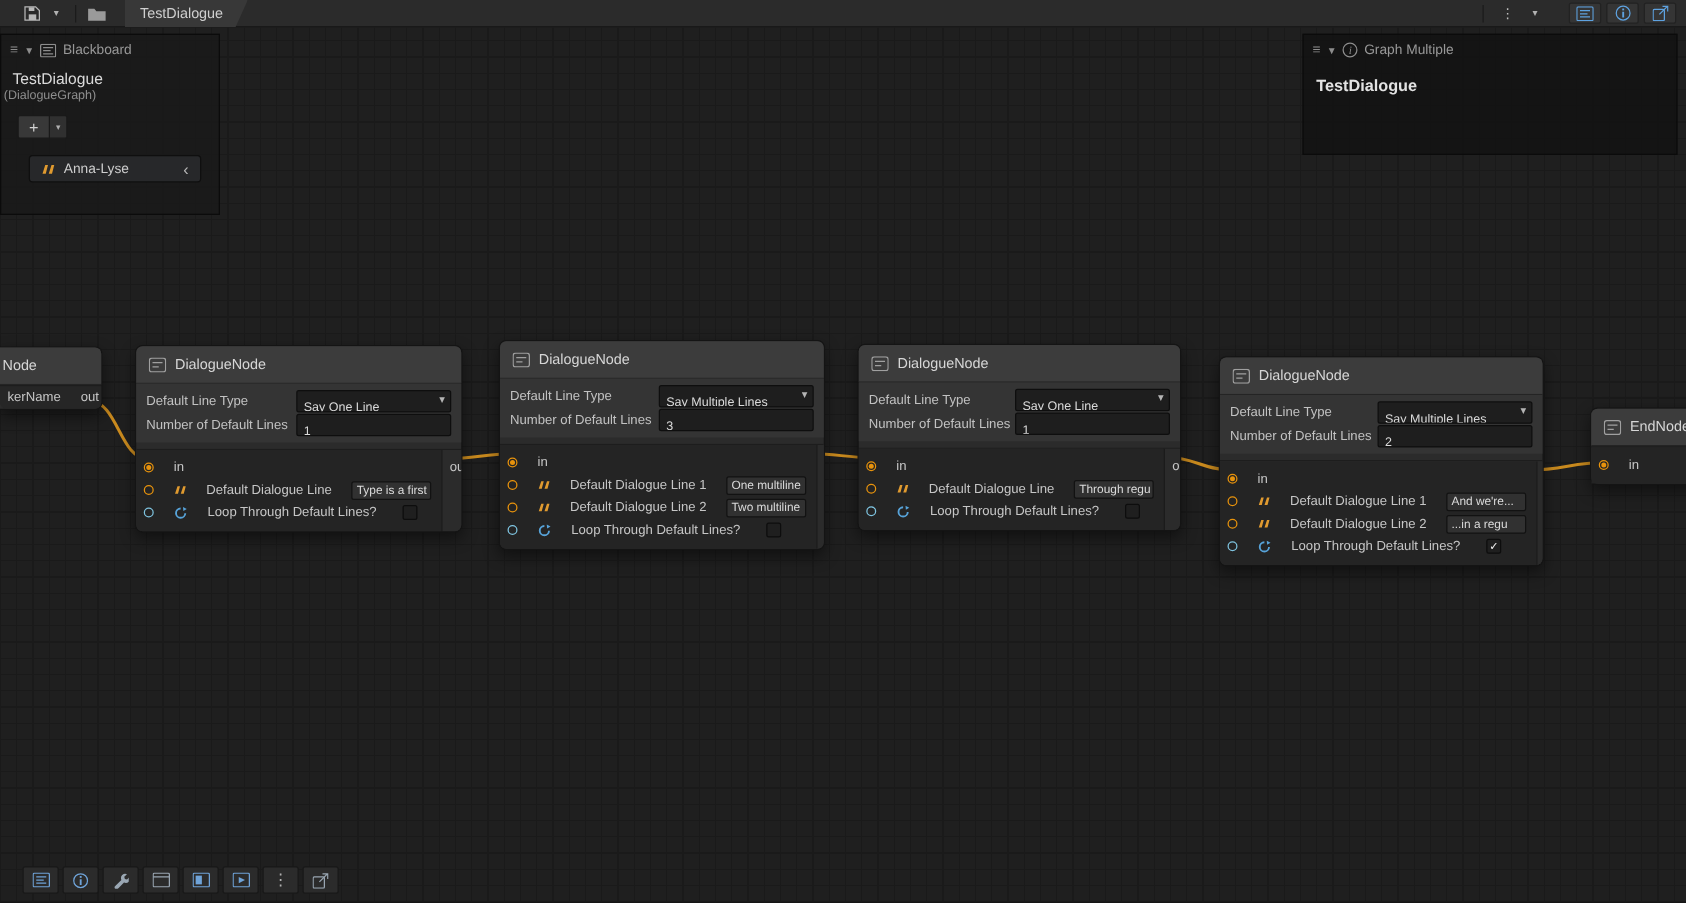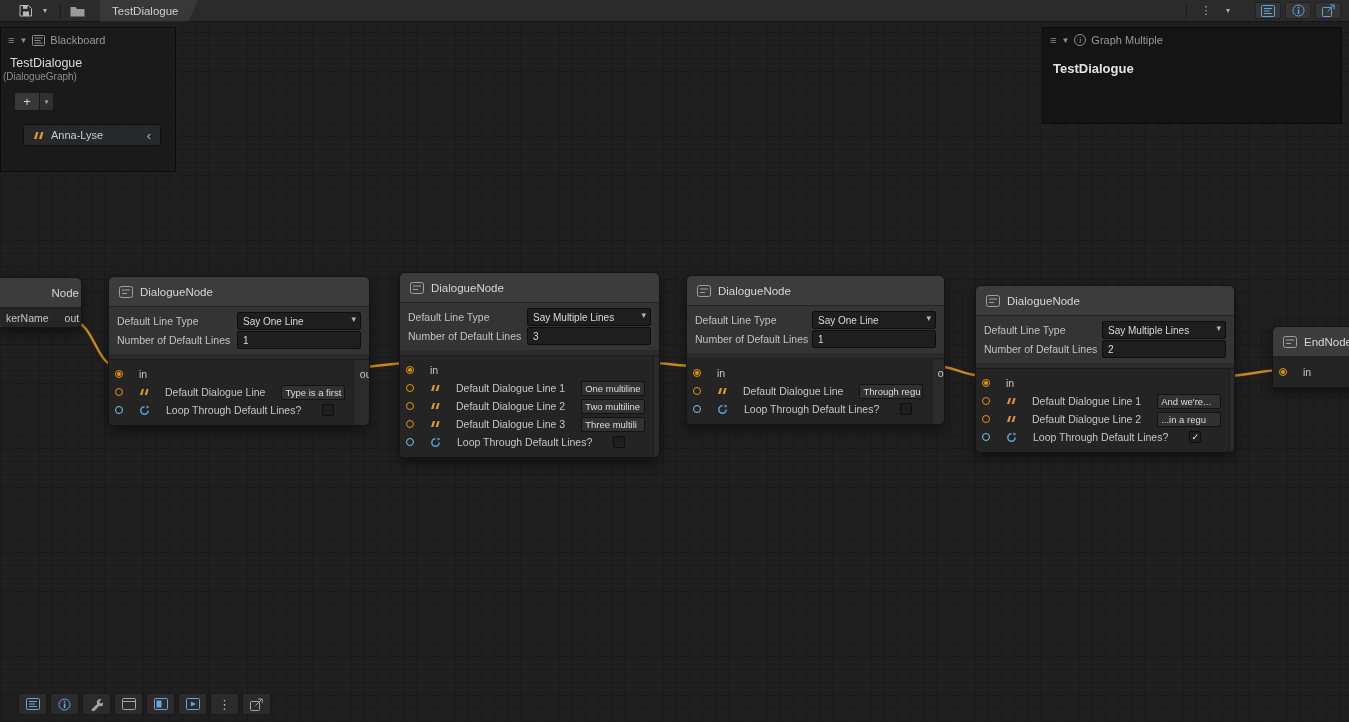--- a/index.html
+++ b/index.html
@@ -20,39 +20,39 @@
 
   
   .node{position:absolute;z-index:2;background:#2b2b2b;border:1px solid #141414;border-radius:6px;
         box-shadow:0 5px 12px rgba(0,0,0,.45);color:#c6c6c6;}
   .node-title{display:flex;align-items:center;gap:7px;height:30px;background:#3c3c3c;
         border-radius:5px 5px 0 0;padding:0 10px;color:#d6d6d6;font-size:11.5px;border-bottom:1px solid #242424;}
   .node-props{background:#343434;padding:6px 4px;display:flex;flex-direction:column;gap:3px;margin-bottom:5px;}
   .prop-row{display:flex;align-items:center;height:16px;padding:0 4px;}
   .prop-label{font-size:10.5px;color:#c2c2c2;white-space:nowrap;}
   .prop-control{margin-left:auto;width:124px;height:15px;background:#1e1e1e;border:1px solid #0e0e0e;
-        border-radius:2px;display:flex;align-items:center;padding:8px 5px;font-size:10px;color:#dadada;position:relative;white-space:nowrap;overflow:hidden;}
+        border-radius:2px;display:flex;padding:8px 5px;font-size:10px;color:#dadada;position:relative;white-space:nowrap;overflow:hidden;}
   .prop-control.dropdown{padding-right:14px;}
   .prop-control.dropdown::after{content:"▾";position:absolute;right:4px;top:1px;font-size:9px;color:#b5b5b5;}
   .node-body{display:flex;border-top:1px solid #1d1d1d;border-radius:0 0 5px 5px;overflow:hidden;}
   .node-inputs{flex:1;background:#242424;padding:5px 0 6px;}
   .node-outputs{width:40px;background:#2b2b2b;border-left:1px solid #1b1b1b;padding:5px 6px 6px;
         display:flex;flex-direction:column;align-items:flex-end;}
   .port-row{display:flex;align-items:center;height:18px;padding:0 6px;gap:16px;font-size:10.5px;color:#c6c6c6;white-space:nowrap;}
   .node-outputs .port-row{padding:0;gap:5px;}
   .port-dot{width:8px;height:8px;border-radius:50%;border:1px solid #e8930c;position:relative;flex:none;}
   .port-dot.connected::after{content:"";position:absolute;inset:1px;border-radius:50%;background:#e8930c;}
   .port-dot.bool{border-color:#7fc4e0;}
   .port-field{margin-left:auto;margin-right:2px;width:64px;height:15px;line-height:13px;background:#313131;
         border:1px solid #121212;border-radius:2px;color:#dcdcdc;font-size:9.5px;padding:0 3px;overflow:hidden;}
   .checkbox{margin-left:5px;width:12px;height:12px;background:#1f1f1f;border:1px solid #0d0d0d;border-radius:2px;
         color:#f0f0f0;font-size:9px;line-height:10px;text-align:center;flex:none;}
   .icon{display:inline-flex;align-items:center;flex:none;}
   .node.partial{border-left:none;border-radius:0 6px 6px 0;}
-  .node.partial .node-title{border-radius:0 5px 0 0;padding:0 2px 0 2px;justify-content:flex-end;}
+  .node.partial .node-title{border-radius:0 5px 0 0;padding:0 2px 0 2px;}
   .node.partial .node-body{background:#262626;}
   .node.endnode .node-body{border-radius:0;}
 
   
   .toolbar{position:absolute;top:0;left:0;right:0;height:22px;background:#2b2b2b;border-bottom:1px solid #151515;
         display:flex;align-items:center;padding:0 8px 0 16px;z-index:30;}
   .tb-btn{height:18px;min-width:18px;display:flex;align-items:center;justify-content:center;border-radius:2px;
         color:#bdbdbd;font-size:11px;padding:0 3px;}
   .tb-caret{font-size:8px;color:#b2b2b2;}
   .tb-sep{width:1px;height:14px;background:#1b1b1b;margin:0 6px;flex:none;}
@@ -220,30 +220,20 @@
           </div>
           <div class="port-row">
             <span class="port-dot"></span>
             <span class="icon">
               <svg width="10" height="8">
                   <path d="M1 7 L3 1 H5 L3.4 7 Z M5.6 7 L7.6 1 H9.6 L8 7 Z" fill="#e09a2f"></path>
                 </svg>
             </span>
             <span>Default Dialogue Line 2</span>
             <span class="port-field">Two multiline</span>
-          </div>
-          <div class="port-row">
-            <span class="port-dot"></span>
-            <span class="icon">
-              <svg width="10" height="8">
-                  <path d="M1 7 L3 1 H5 L3.4 7 Z M5.6 7 L7.6 1 H9.6 L8 7 Z" fill="#e09a2f"></path>
-                </svg>
-            </span>
-            <span>Default Dialogue Line 3</span>
-            <span class="port-field">Three multili</span>
           </div>
           <div class="port-row">
             <span class="port-dot bool"></span>
             <span class="icon">
               <svg width="11" height="11" viewBox="0 0 11 11">
                   <path d="M5.5 1.8 a3.7 3.7 0 1 0 3.7 3.7" fill="none" stroke="#57a3d9" stroke-width="1.5"></path>
                   <path d="M7.4 0.6 l3 1.5 -2.7 1.7 z" fill="#57a3d9"></path>
                 </svg>
             </span>
             <span>Loop Through Default Lines?</span>

